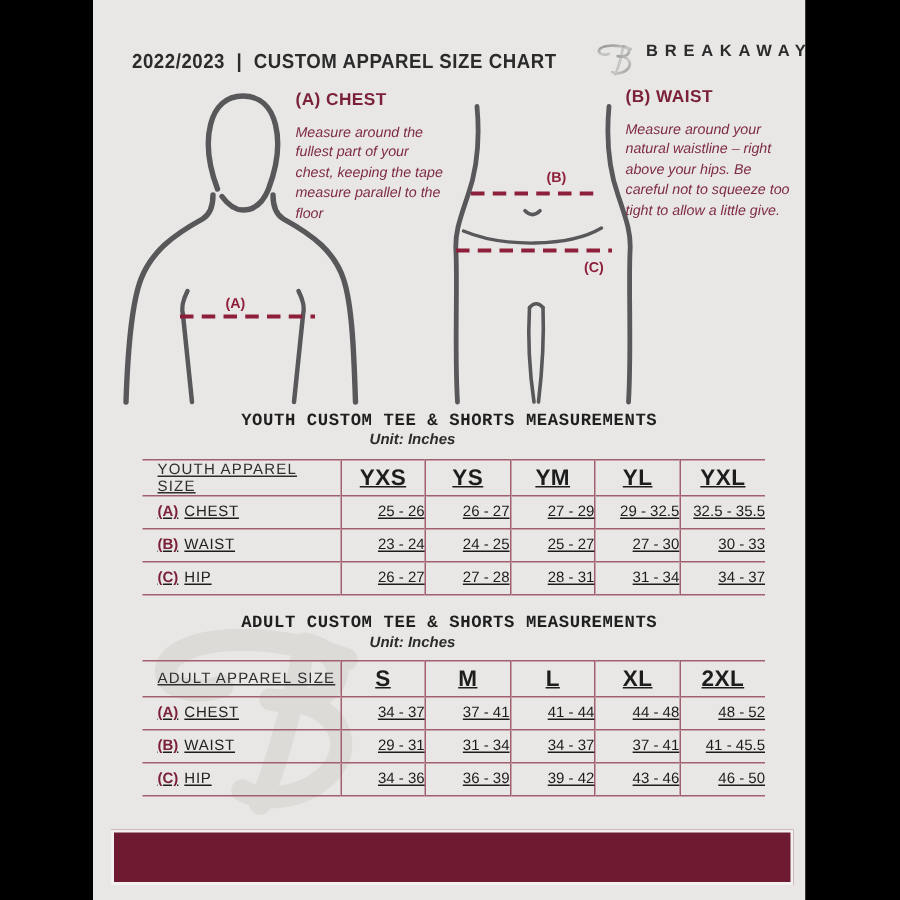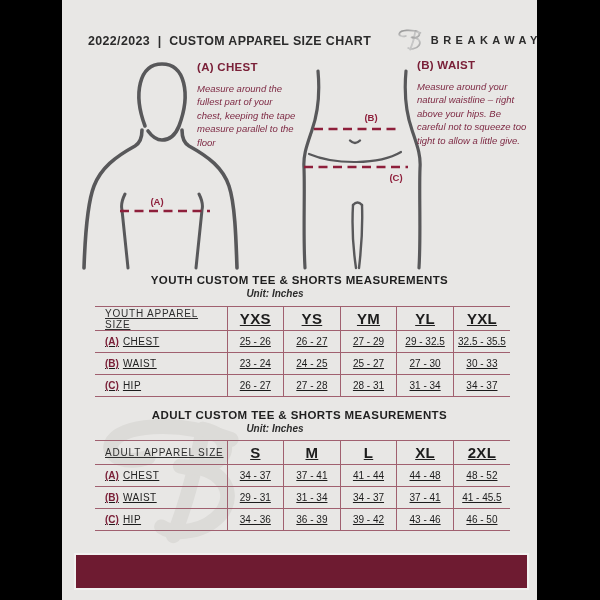--- a/index.html
+++ b/index.html
@@ -13,41 +13,41 @@
   }
   *{margin:0;padding:0;box-sizing:border-box;}
   html,body{width:600px;height:600px;overflow:hidden;background:#000;}
   body{font-family:"Liberation Sans",sans-serif;}
   .stage{position:relative;width:600px;height:600px;background:#000;}
   .content{position:absolute;left:62px;top:0;width:475px;height:600px;background:var(--bg);overflow:hidden;}
 
   
   .hdr{position:absolute;left:0;top:0;width:475px;height:52px;display:flex;align-items:center;justify-content:space-between;padding:6px 12px 0 26px;margin-top:11px;}
   .hdr-title{font-size:13.5px;font-weight:800;color:var(--ink);letter-spacing:.4px;white-space:pre;display:inline-block;transform:scaleX(.92);transform-origin:left center;}
-  .brandbox{display:flex;align-items:center;gap:9px;}
+  .brandbox{display:flex;gap:9px;}
   .brand{font-size:11px;font-weight:700;color:var(--ink);letter-spacing:4.5px;}
 
   
   .guide-text{position:absolute;}
   .guide-h{font-size:11.5px;font-weight:800;color:var(--maroon-text);letter-spacing:.3px;margin-bottom:9px;}
   .guide-p{font-size:9.5px;font-style:italic;font-weight:500;color:#7e2a44;line-height:1.42;white-space:pre-line;}
   .fig{position:absolute;}
 
   
-  .sec-title{position:absolute;width:475px;text-align:center;font-size:11.5px;font-weight:800;color:#1f1f1f;letter-spacing:.4px;}
+  .sec-title{position:absolute;width:475px;text-align:center;font-size:11.5px;font-weight:800;color:#1f1f1f;letter-spacing:.4px;font-family:Liberation Mono, monospace;}
   .sec-unit{position:absolute;width:426px;text-align:center;font-size:10px;font-style:italic;font-weight:600;color:#2c2c2c;}
   table.size{position:absolute;left:33px;width:415px;border-collapse:collapse;table-layout:fixed;background:transparent;}
   table.size tr{border-top:1.5px solid var(--tbl-border);border-bottom:1.5px solid var(--tbl-border);}
   table.size th,table.size td{border-left:1.5px solid var(--tbl-border);padding:0;text-decoration:underline;}
   table.size th:first-child,table.size td:first-child{border-left:none;text-align:left;padding-left:10px;}
   table.size thead tr{height:24px;}
   table.size tbody tr{height:22px;}
   table.size thead th{font-size:15px;font-weight:700;color:#1d1d1d;text-align:center;letter-spacing:.3px;}
   table.size thead th:first-child{font-weight:400;font-size:10px;color:#2e2e2e;letter-spacing:.8px;}
-  table.size td{font-size:10px;color:#1c1c1c;text-align:center;}
+  table.size td{font-size:10px;color:#1c1c1c;text-align:right;}
   td .pfx{font-weight:800;color:var(--maroon-text);margin-right:4px;}
   td .lbl{color:#222;letter-spacing:.5px;}
 
   .watermark{position:absolute;left:30px;top:410px;pointer-events:none;}
 
   .footer-bar{position:absolute;left:12px;top:553px;width:455px;height:37px;background:var(--maroon-dark);border:2px solid #f2f1f0;}
 
   .blackbar{position:absolute;top:0;height:600px;background:#000;}
   .blackbar.l{left:0;width:62px;}
   .blackbar.r{left:537px;width:63px;}

